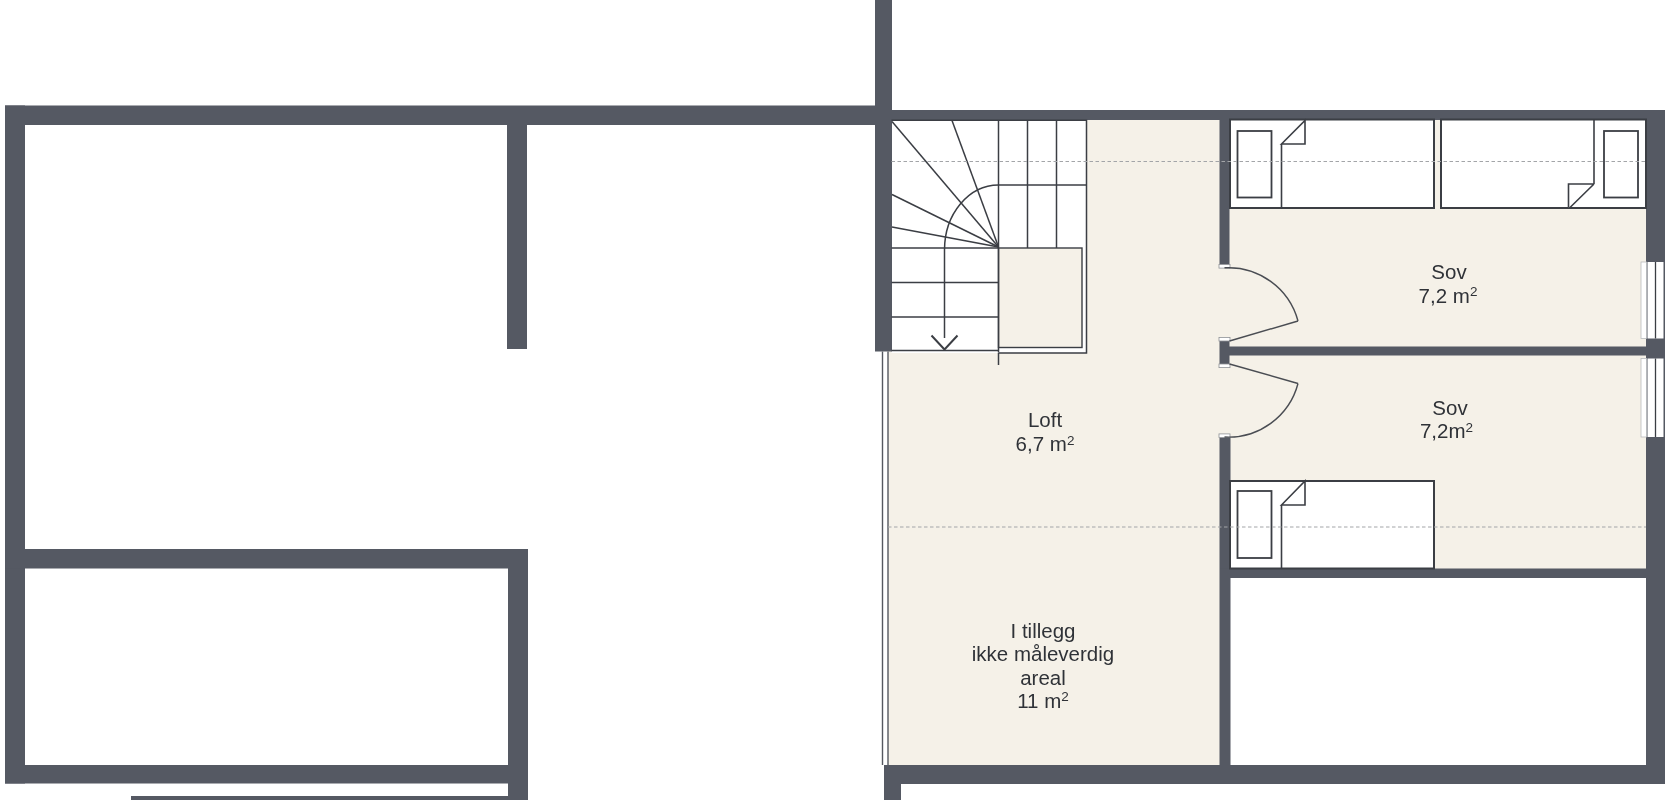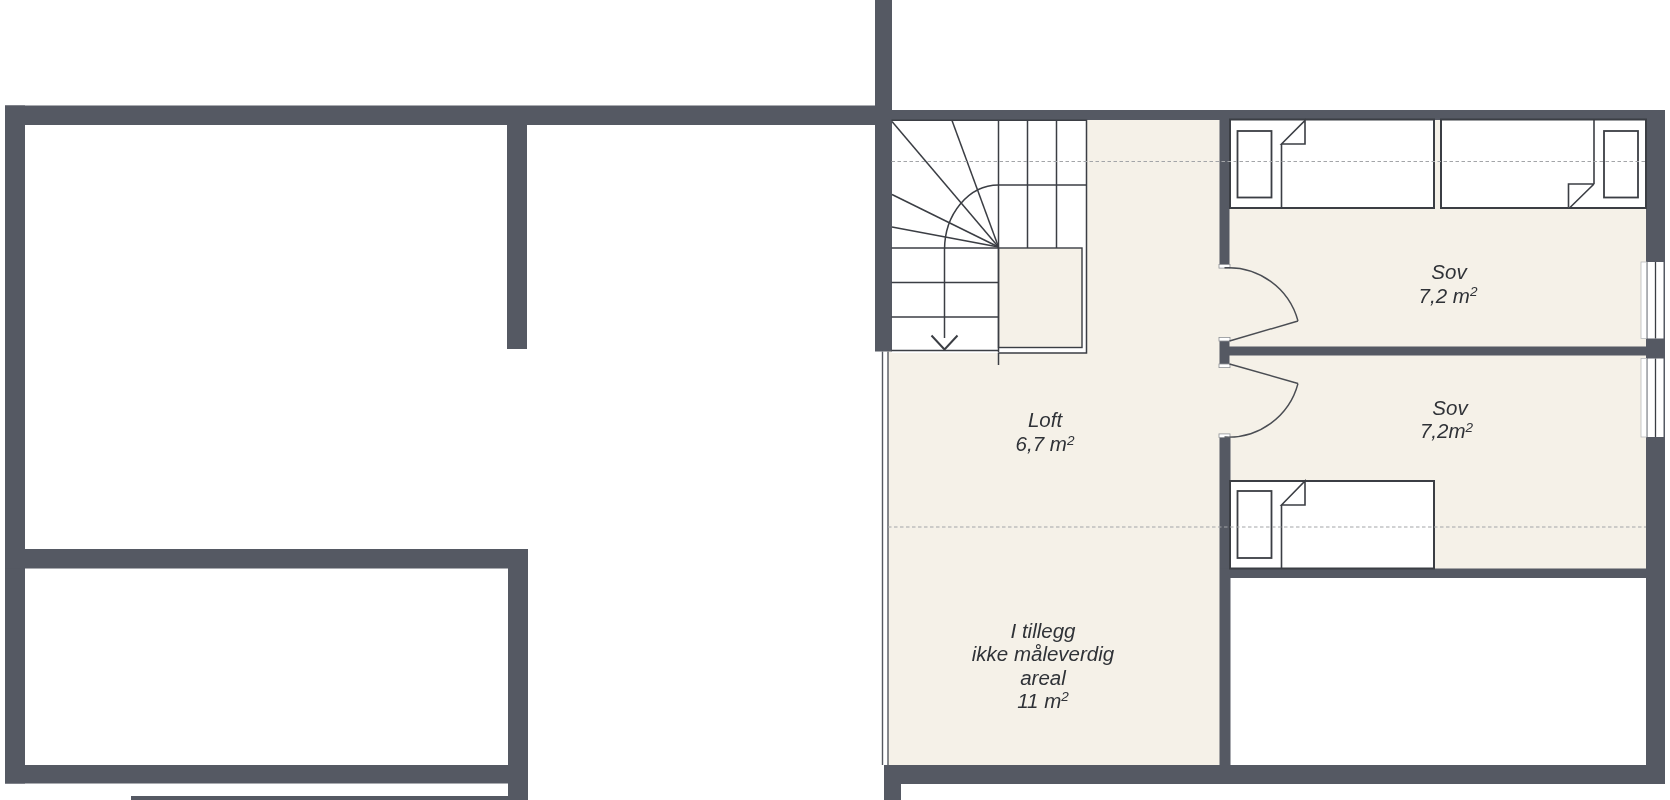--- a/index.html
+++ b/index.html
@@ -1,16 +1,16 @@
 <!DOCTYPE html>
 <html><head>
 <meta charset="utf-8">
 <style>
   html,body{margin:0;padding:0;background:#ffffff;}
-  #plan{width:1670px;height:800px;position:relative;font-family:"Liberation Sans", sans-serif;font-style:italic;}
+  #plan{width:1670px;height:800px;position:relative;font-family:"Liberation Sans", sans-serif;}
 </style>
 </head>
 <body>
 <div id="plan">
 <svg width="1670" height="800" viewBox="0 0 1670 800" xmlns="http://www.w3.org/2000/svg">
 
   <rect x="0" y="0" width="1670" height="800" fill="#ffffff"></rect>
 
   <rect x="888" y="110" width="758" height="655" fill="#f5f1e8"></rect>
 

